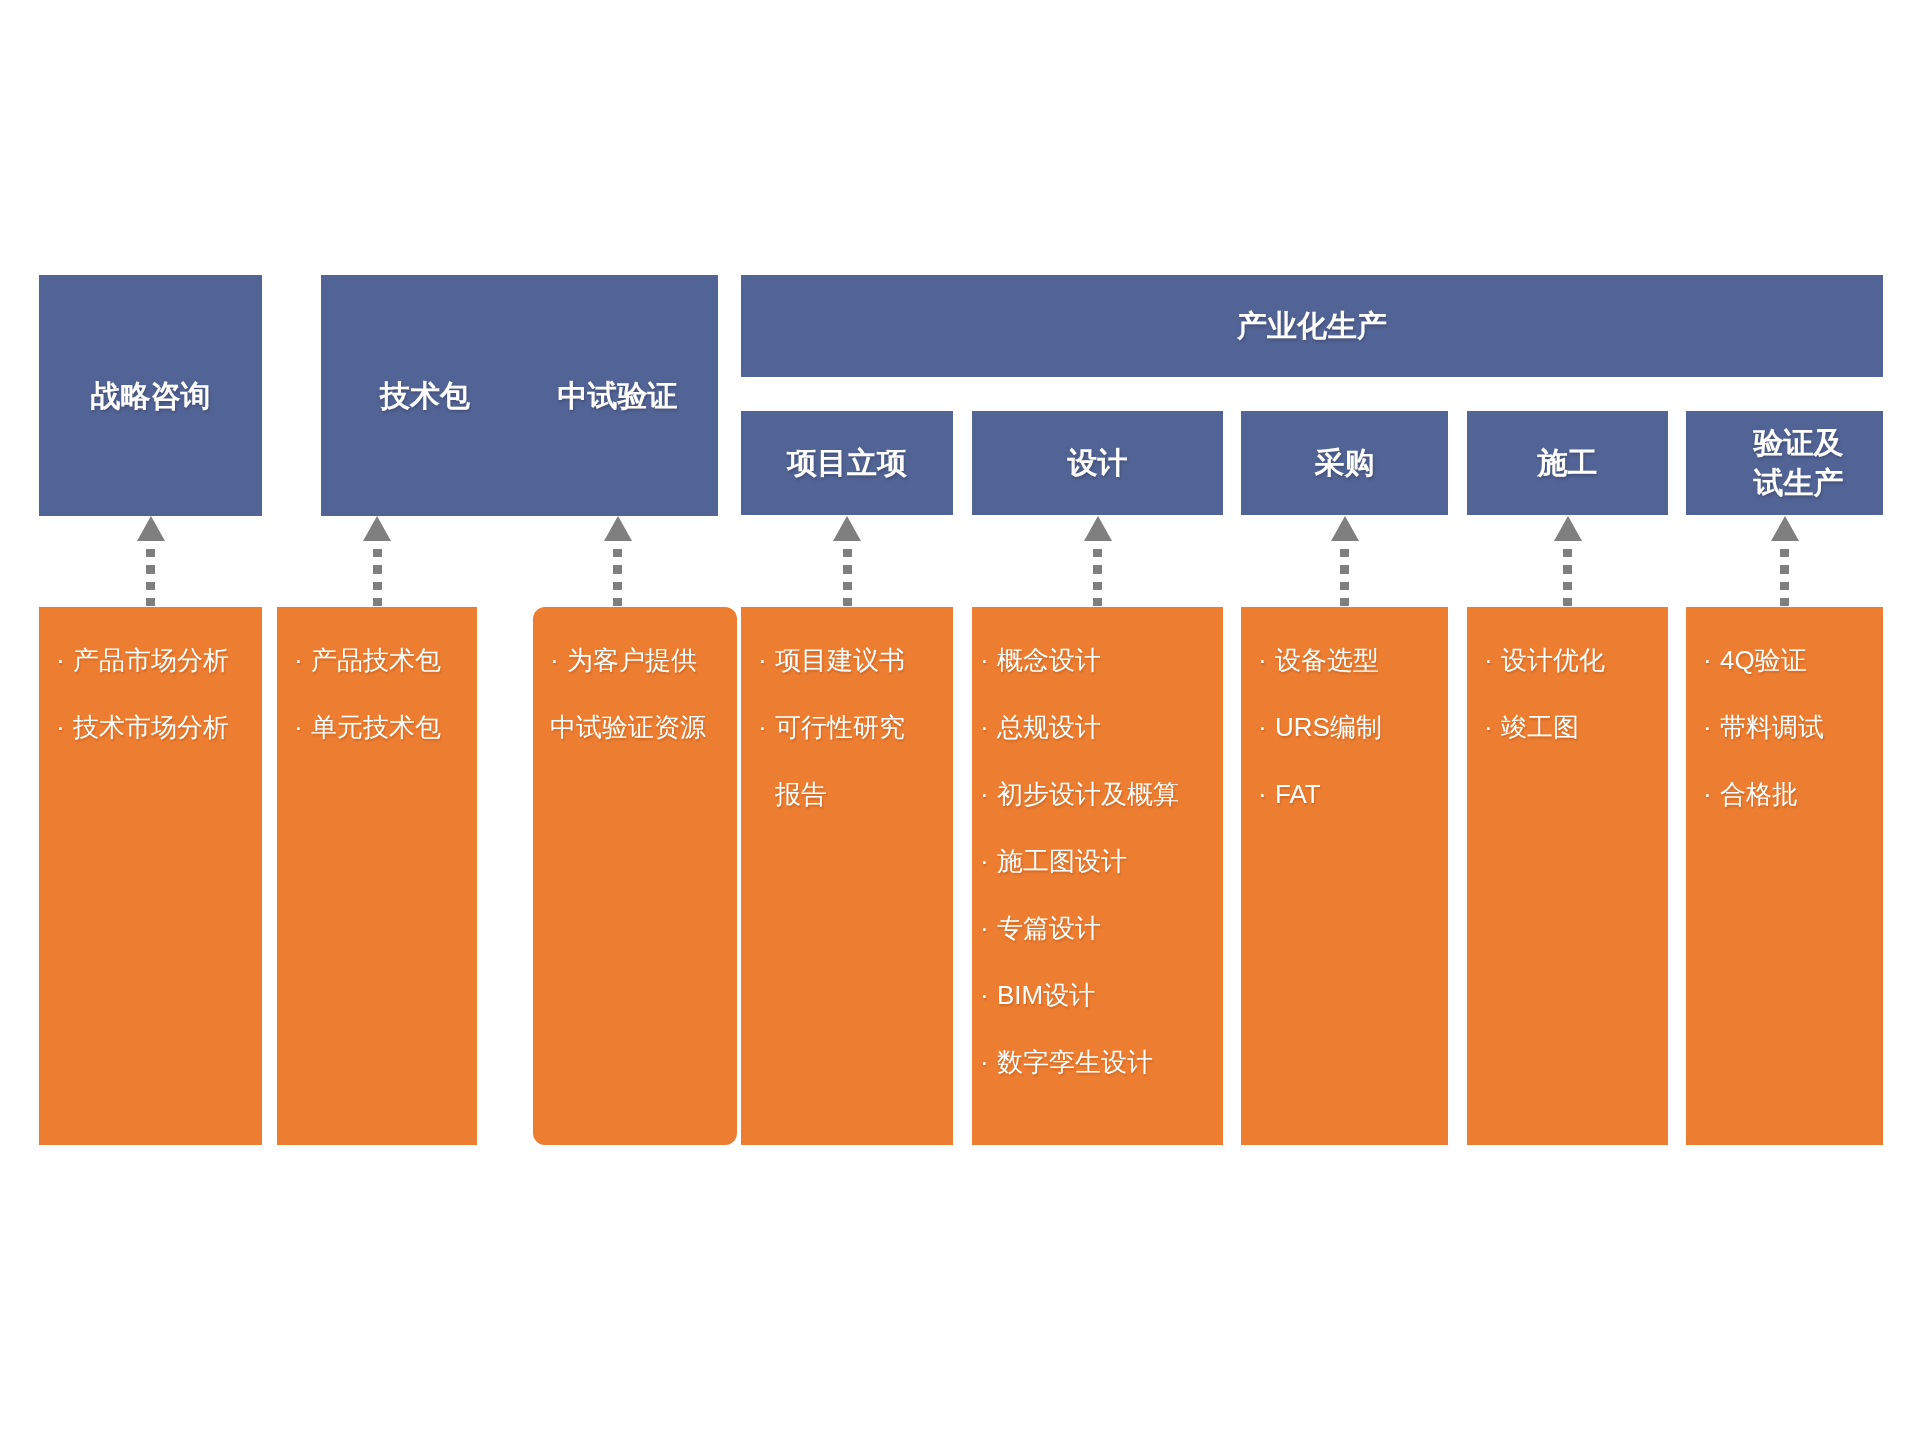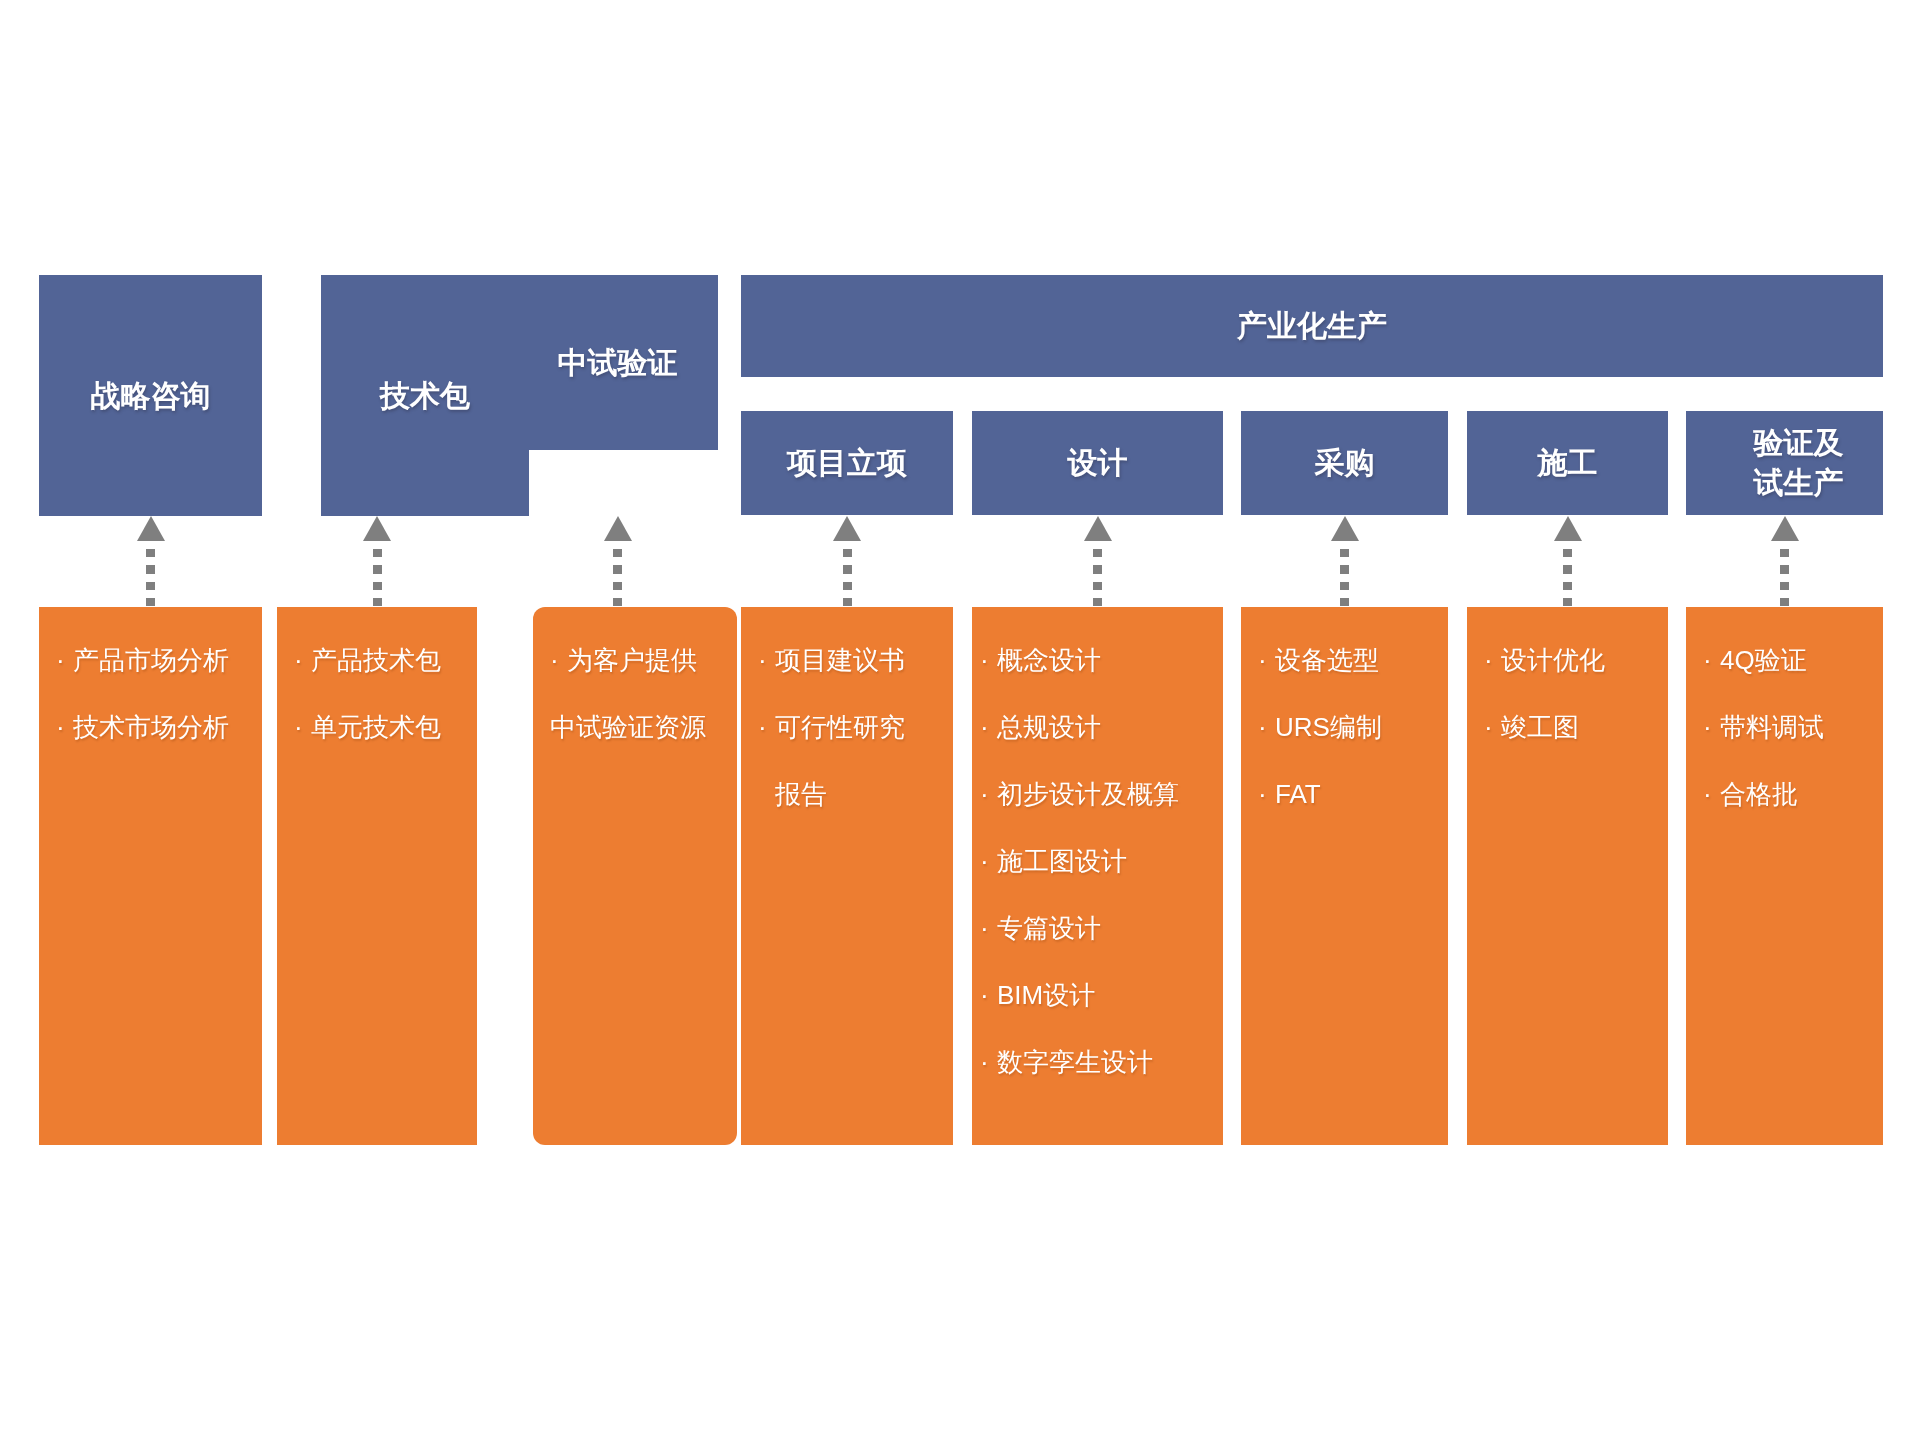--- a/index.html
+++ b/index.html
@@ -102,21 +102,21 @@
       <div class="arrow-dash"></div>
       <div class="arrow-dash"></div>
     </div>
     <div class="orange-box" style="left: 277px; top: 607px; width: 200px; height: 538px;">
           <div class="item-line"><span class="bullet">·</span><span>产品技术包</span></div>
           <div class="item-line"><span class="bullet">·</span><span>单元技术包</span></div>
         </div>
   </div>
 
   <div class="column-group">
-    <div class="blue-box col-header" style="left: 517px; top: 275px; width: 201px; height: 175px;">
+    <div class="blue-box col-header" style="left: 517px; top: 275px; width: 201px; height: 241px;">
           <span>中试验证</span>
         </div>
     <div class="arrow" style="left: 603.5px; top: 516px; width: 28px; height: 90px;">
       <div class="arrow-head"></div>
       <div class="arrow-dash"></div>
       <div class="arrow-dash"></div>
       <div class="arrow-dash"></div>
       <div class="arrow-dash"></div>
     </div>
     <div class="orange-box" style="left: 533px; top: 607px; width: 204px; height: 538px; border-radius: 12px;">

